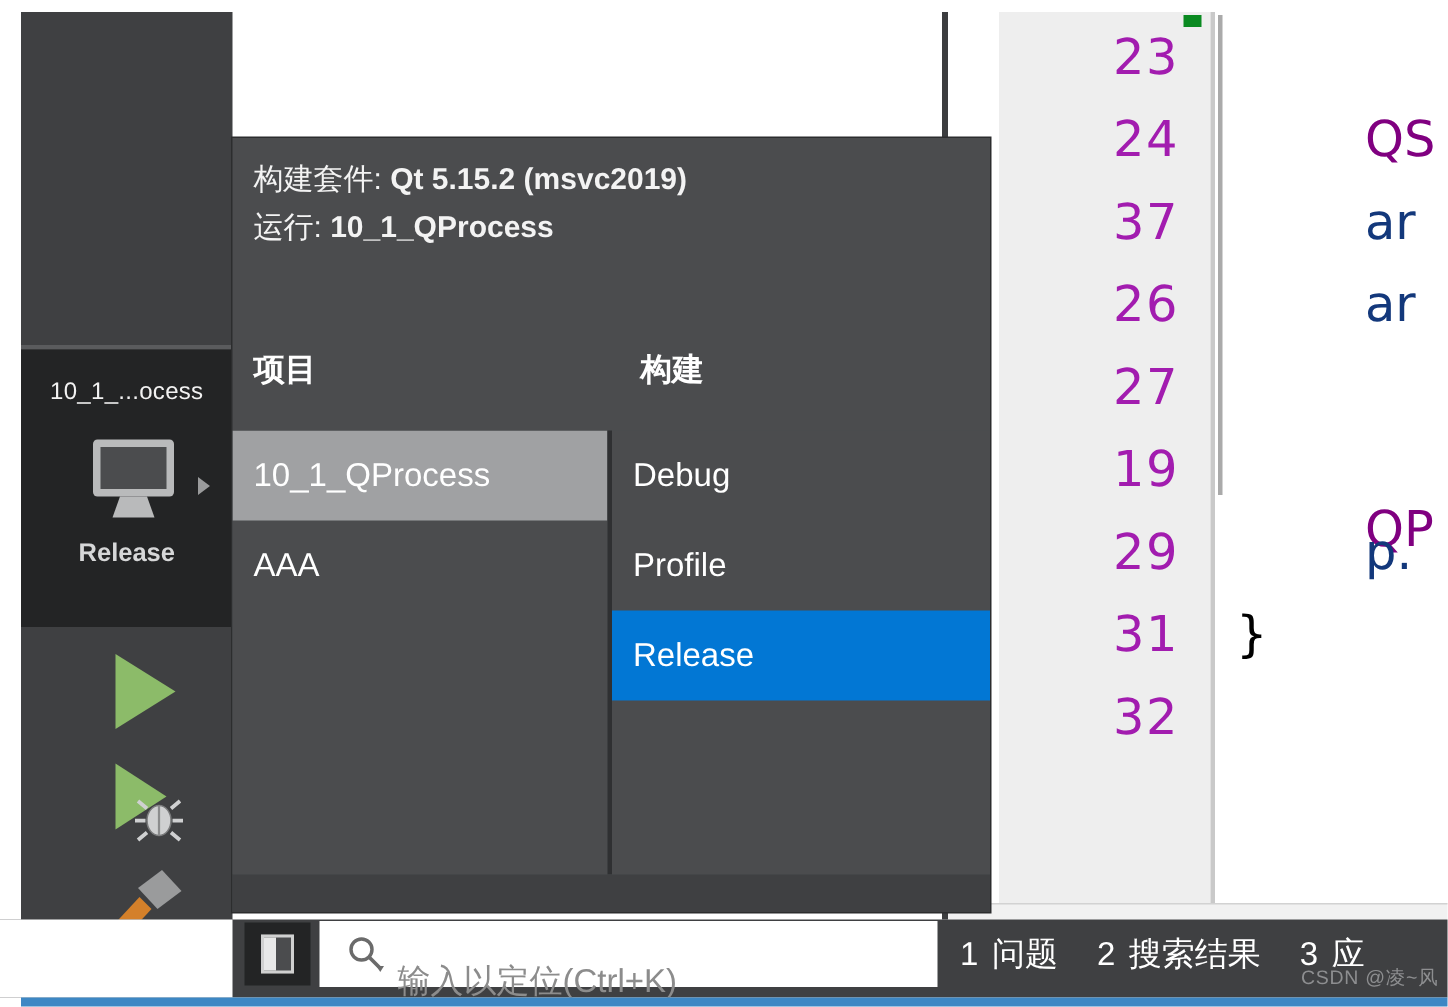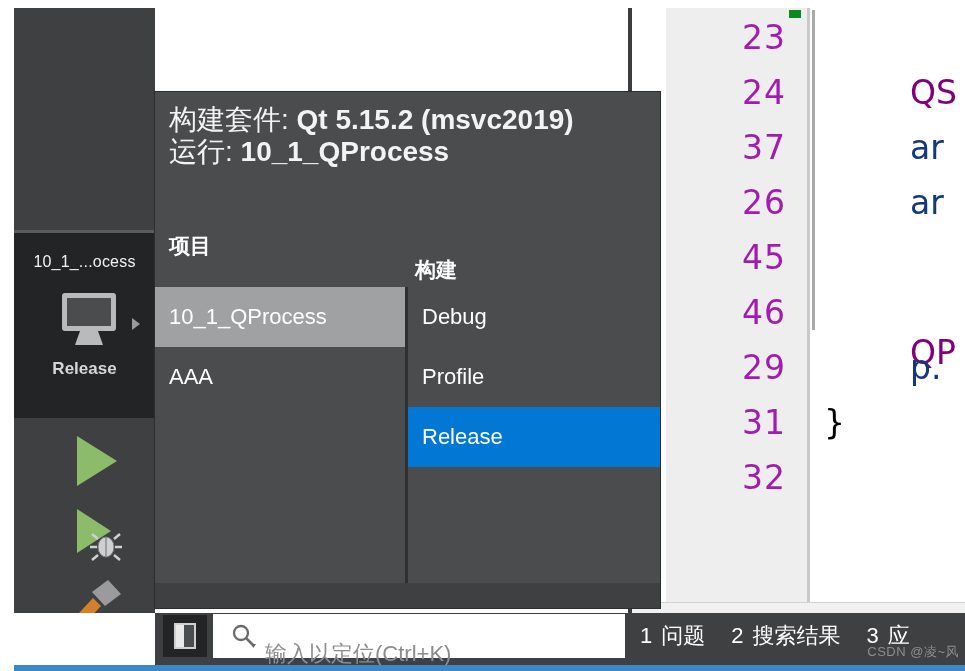--- a/index.html
+++ b/index.html
@@ -174,35 +174,35 @@
     box-shadow: 0 0 0 1px #2c2d2e;
     z-index: 40;
   }
   .popup-summary {
     position: absolute;
     left: 0; top: 0;
     width: 505px; height: 132px;
     padding: 12px 0 0 14px;
     box-sizing: border-box;
     color: #f3f3f3;
-    font-size: 28px;
+    font-size: 20px;
     line-height: 32px;
   }
   .popup-summary .lbl { font-weight: normal; }
   .popup-summary .val { font-weight: bold; }
   .popup-headers {
     position: absolute;
     left: 0; top: 140px;
     width: 505px; height: 45px;
     color: #ffffff;
     font-size: 21px;
     font-weight: bold;
   }
   .popup-headers .h-proj  { position: absolute; left: 14px;  top: 0; text-align: center; }
-  .popup-headers .h-build { position: absolute; left: 260px; top: 0; margin-top: 24px; }
+  .popup-headers .h-build { position: absolute; left: 272px; top: 0; }
 
   .col {
     position: absolute;
     top: 195px;
     height: 296px;
     background: #4b4c4e;
     overflow: hidden;
   }
   .col-projects { left: 0;   width: 250px; }
   .col-builds   { left: 253px; width: 252px; }
@@ -324,22 +324,22 @@
   <div class="editor-pane"></div>
   <div class="editor-split"></div>
 
   <div class="gutter">
     <div class="gutter-mark"></div>
     <div class="linenos" id="linenos">
         <div>23</div>
         <div>24</div>
         <div>37</div>
         <div>26</div>
-        <div>45</div>
-        <div>46</div>
+        <div>27</div>
+        <div>19</div>
         <div>29</div>
         <div>31</div>
         <div>32</div>
       </div>
   </div>
   <div class="gutter-edge"></div>
 
   <div class="codecol">
     <div class="fold-bar"></div>
     <div id="code-lines">

